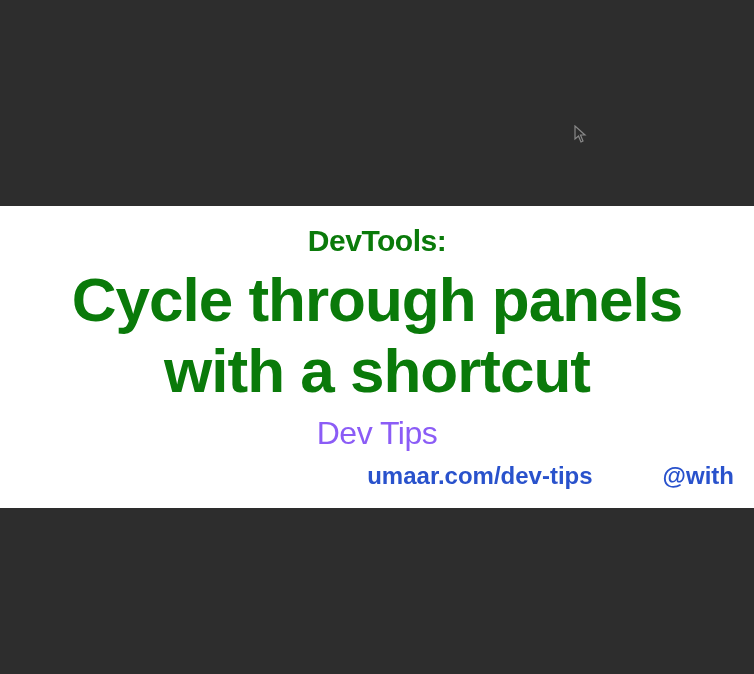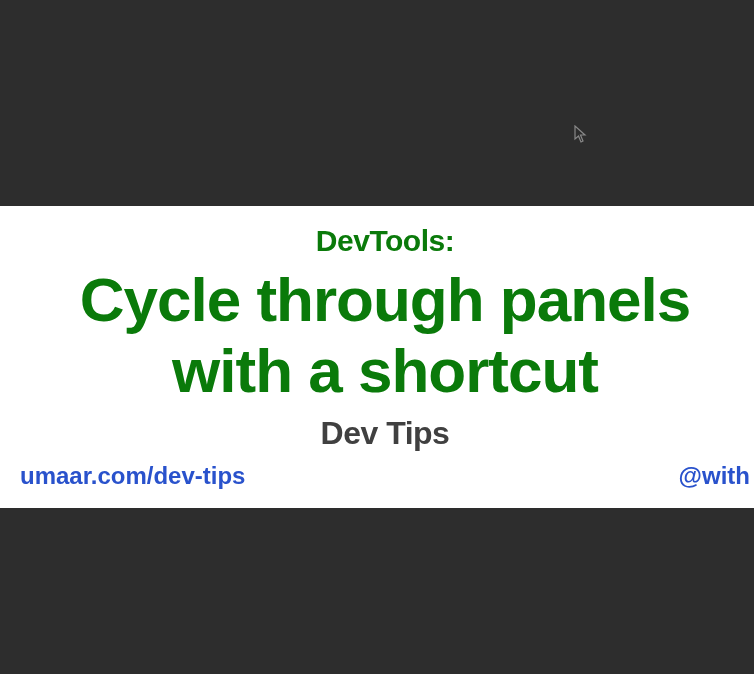--- a/index.html
+++ b/index.html
@@ -14,21 +14,21 @@
       font-family: 'Arial', 'Helvetica', sans-serif;
       overflow: hidden;
       position: relative;
     }
     .content-band {
       position: absolute;
       top: 206px;
       left: 0;
       right: 0;
       background-color: #ffffff;
-      padding: 18px 4px 18px 20px;
+      padding: 18px 20px 18px 20px;
       text-align: center;
     }
     .pretitle {
       color: #0a7a0a;
       font-size: 30px;
       font-weight: 900;
       font-family: 'Arial Black', 'Arial', sans-serif;
       letter-spacing: -0.5px;
       margin-bottom: 6px;
     }
@@ -36,30 +36,30 @@
       color: #0a7a0a;
       font-size: 62px;
       font-weight: 900;
       font-family: 'Arial Black', 'Arial', sans-serif;
       line-height: 1.15;
       letter-spacing: -1px;
       margin-bottom: 8px;
       text-align: center;
     }
     .subtitle {
-      color: #404040;
+      color: #8b5cf6;
       font-size: 32px;
-      font-weight: 700;
+      font-weight: 400;
       font-family: 'Arial Black', 'Arial', sans-serif;
       letter-spacing: -0.5px;
       margin-bottom: 10px;
     }
     .links-row {
       display: flex;
-      justify-content: space-between;
+      justify-content: flex-end;
       gap: 70px;
       font-size: 24px;
       font-weight: 600;
     }
     .link {
       color: #2952cc;
       cursor: pointer;
     }
     .cursor-icon {
       position: absolute;

